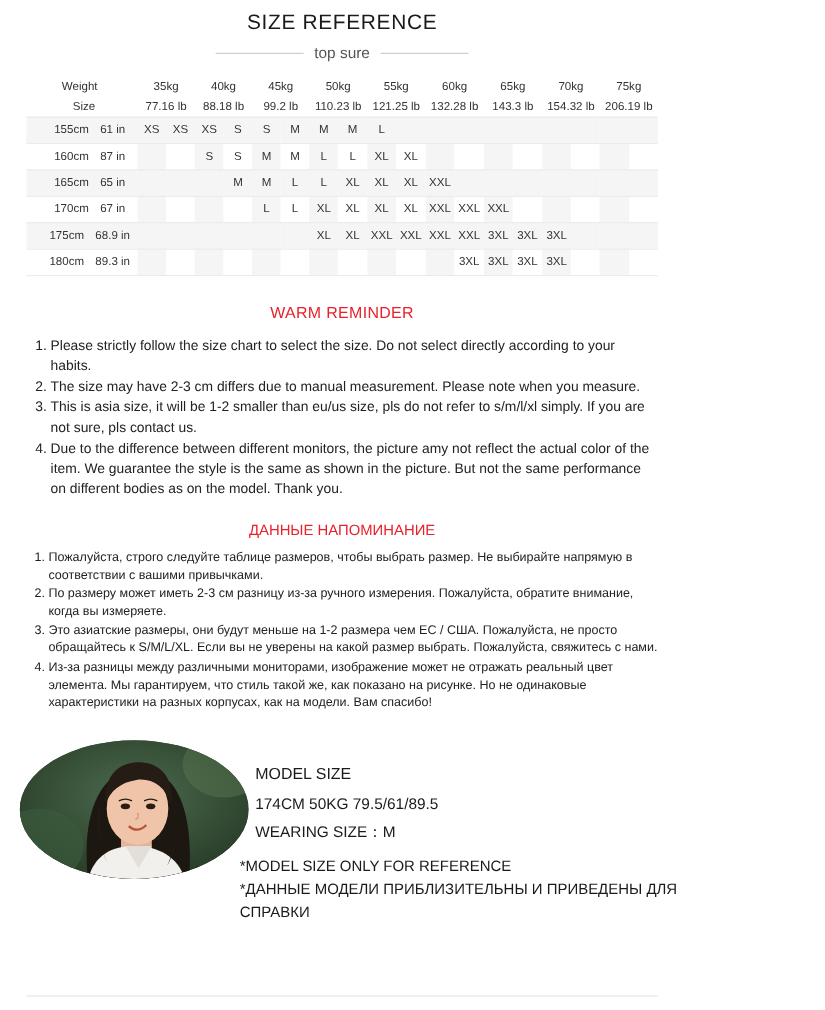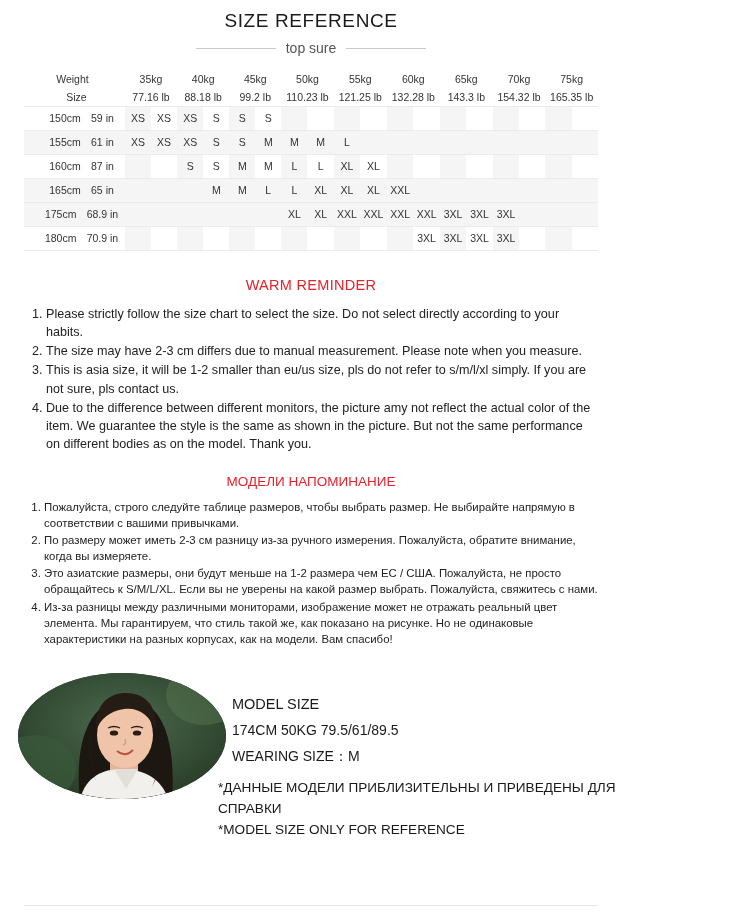--- a/index.html
+++ b/index.html
@@ -154,45 +154,24 @@
         <tr class="hdr-bot">
           <td class="col-label size-lbl">Size</td>
         <td class="cell" colspan="2">77.16 lb</td>
             <td class="cell" colspan="2">88.18 lb</td>
             <td class="cell" colspan="2">99.2 lb</td>
             <td class="cell" colspan="2">110.23 lb</td>
             <td class="cell" colspan="2">121.25 lb</td>
             <td class="cell" colspan="2">132.28 lb</td>
             <td class="cell" colspan="2">143.3 lb</td>
             <td class="cell" colspan="2">154.32 lb</td>
-            <td class="cell" colspan="2">165.35 lb</td>
+            <td class="cell" colspan="2">206.19 lb</td>
           </tr>
       </thead>
       <tbody>
-          <tr>
-            <td class="col-label"><span style="display:inline-block;width:52px">150cm</span><span>59 in</span></td>
-            <td class="shade" style="width: 27px;">XS</td>
-            <td style="width: 27px;">XS</td>
-            <td class="shade" style="width: 27px;">XS</td>
-            <td style="width: 27px;">S</td>
-            <td class="shade" style="width: 27px;">S</td>
-            <td style="width: 27px;">S</td>
-            <td class="shade" style="width: 27px;"></td>
-            <td style="width: 27px;"></td>
-            <td class="shade" style="width: 27px;"></td>
-            <td style="width: 27px;"></td>
-            <td class="shade" style="width: 27px;"></td>
-            <td style="width: 27px;"></td>
-            <td class="shade" style="width: 27px;"></td>
-            <td style="width: 27px;"></td>
-            <td class="shade" style="width: 27px;"></td>
-            <td style="width: 27px;"></td>
-            <td class="shade" style="width: 27px;"></td>
-            <td style="width: 27px;"></td>
-          </tr>
           <tr class="shade">
             <td class="col-label"><span style="display:inline-block;width:52px">155cm</span><span>61 in</span></td>
             <td class="shade" style="width: 27px;">XS</td>
             <td style="width: 27px;">XS</td>
             <td class="shade" style="width: 27px;">XS</td>
             <td style="width: 27px;">S</td>
             <td class="shade" style="width: 27px;">S</td>
             <td style="width: 27px;">M</td>
             <td class="shade" style="width: 27px;">M</td>
             <td style="width: 27px;">M</td>
@@ -242,20 +221,41 @@
             <td style="width: 27px;">XL</td>
             <td class="shade" style="width: 27px;">XXL</td>
             <td style="width: 27px;"></td>
             <td class="shade" style="width: 27px;"></td>
             <td style="width: 27px;"></td>
             <td class="shade" style="width: 27px;"></td>
             <td style="width: 27px;"></td>
             <td class="shade" style="width: 27px;"></td>
             <td style="width: 27px;"></td>
           </tr>
+          <tr>
+            <td class="col-label"><span style="display:inline-block;width:52px">170cm</span><span>67 in</span></td>
+            <td class="shade" style="width: 27px;"></td>
+            <td style="width: 27px;"></td>
+            <td class="shade" style="width: 27px;"></td>
+            <td style="width: 27px;"></td>
+            <td class="shade" style="width: 27px;">L</td>
+            <td style="width: 27px;">L</td>
+            <td class="shade" style="width: 27px;">XL</td>
+            <td style="width: 27px;">XL</td>
+            <td class="shade" style="width: 27px;">XL</td>
+            <td style="width: 27px;">XL</td>
+            <td class="shade" style="width: 27px;">XXL</td>
+            <td style="width: 27px;">XXL</td>
+            <td class="shade" style="width: 27px;">XXL</td>
+            <td style="width: 27px;"></td>
+            <td class="shade" style="width: 27px;"></td>
+            <td style="width: 27px;"></td>
+            <td class="shade" style="width: 27px;"></td>
+            <td style="width: 27px;"></td>
+          </tr>
           <tr class="shade">
             <td class="col-label"><span style="display:inline-block;width:52px">175cm</span><span>68.9 in</span></td>
             <td class="shade" style="width: 27px;"></td>
             <td style="width: 27px;"></td>
             <td class="shade" style="width: 27px;"></td>
             <td style="width: 27px;"></td>
             <td class="shade" style="width: 27px;"></td>
             <td style="width: 27px;"></td>
             <td class="shade" style="width: 27px;">XL</td>
             <td style="width: 27px;">XL</td>
@@ -264,21 +264,21 @@
             <td class="shade" style="width: 27px;">XXL</td>
             <td style="width: 27px;">XXL</td>
             <td class="shade" style="width: 27px;">3XL</td>
             <td style="width: 27px;">3XL</td>
             <td class="shade" style="width: 27px;">3XL</td>
             <td style="width: 27px;"></td>
             <td class="shade" style="width: 27px;"></td>
             <td style="width: 27px;"></td>
           </tr>
           <tr>
-            <td class="col-label"><span style="display:inline-block;width:52px">180cm</span><span>70.9 in</span></td>
+            <td class="col-label"><span style="display:inline-block;width:52px">180cm</span><span>89.3 in</span></td>
             <td class="shade" style="width: 27px;"></td>
             <td style="width: 27px;"></td>
             <td class="shade" style="width: 27px;"></td>
             <td style="width: 27px;"></td>
             <td class="shade" style="width: 27px;"></td>
             <td style="width: 27px;"></td>
             <td class="shade" style="width: 27px;"></td>
             <td style="width: 27px;"></td>
             <td class="shade" style="width: 27px;"></td>
             <td style="width: 27px;"></td>
@@ -296,21 +296,21 @@
   </div>
 
   <div class="warm-title">WARM REMINDER</div>
   <ol class="en">
       <li>Please strictly follow the size chart to select the size. Do not select directly according to your habits.</li>
       <li>The size may have 2-3 cm differs due to manual measurement. Please note when you measure.</li>
       <li>This is asia size, it will be 1-2 smaller than eu/us size, pls do not refer to s/m/l/xl simply. If you are not sure, pls contact us.</li>
       <li>Due to the difference between different monitors, the picture amy not reflect the actual color of the item. We guarantee the style is the same as shown in the picture. But not the same performance on different bodies as on the model. Thank you.</li>
     </ol>
 
-  <div class="ru-title">МОДЕЛИ НАПОМИНАНИЕ</div>
+  <div class="ru-title">ДАННЫЕ НАПОМИНАНИЕ</div>
   <ol class="ru">
       <li>Пожалуйста, строго следуйте таблице размеров, чтобы выбрать размер. Не выбирайте напрямую в соответствии с вашими привычками.</li>
       <li>По размеру может иметь 2-3 см разницу из-за ручного измерения. Пожалуйста, обратите внимание, когда вы измеряете.</li>
       <li>Это азиатские размеры, они будут меньше на 1-2 размера чем ЕС / США. Пожалуйста, не просто обращайтесь к S/M/L/XL. Если вы не уверены на какой размер выбрать. Пожалуйста, свяжитесь с нами.</li>
       <li>Из-за разницы между различными мониторами, изображение может не отражать реальный цвет элемента. Мы гарантируем, что стиль такой же, как показано на рисунке. Но не одинаковые характеристики на разных корпусах, как на модели. Вам спасибо!</li>
     </ol>
 
   <div class="model-block">
     <div class="avatar">
       <svg width="208" height="126" viewBox="0 0 208 126">
@@ -345,19 +345,19 @@
         <path d="M107 66 q2 5 -2 6" stroke="#d79a7c" stroke-width="1.3" fill="none"></path>
         <path d="M99 78 q8 7 16 -1" stroke="#b5543f" stroke-width="2" fill="none"></path>
       </svg>
     </div>
     <div class="model-info">
       <div class="mi-title">MODEL SIZE</div>
       <div>174CM    50KG    79.5/61/89.5</div>
       <div>WEARING SIZE：M</div>
     </div>
     <div class="footnotes">
+      <div>*MODEL SIZE ONLY FOR REFERENCE</div>
       <div>*ДАННЫЕ МОДЕЛИ ПРИБЛИЗИТЕЛЬНЫ И ПРИВЕДЕНЫ ДЛЯ СПРАВКИ</div>
-      <div>*MODEL SIZE ONLY FOR REFERENCE</div>
     </div>
   </div>
 
   <div class="bottom-rule"></div>
 </div>
 
 </body></html>

